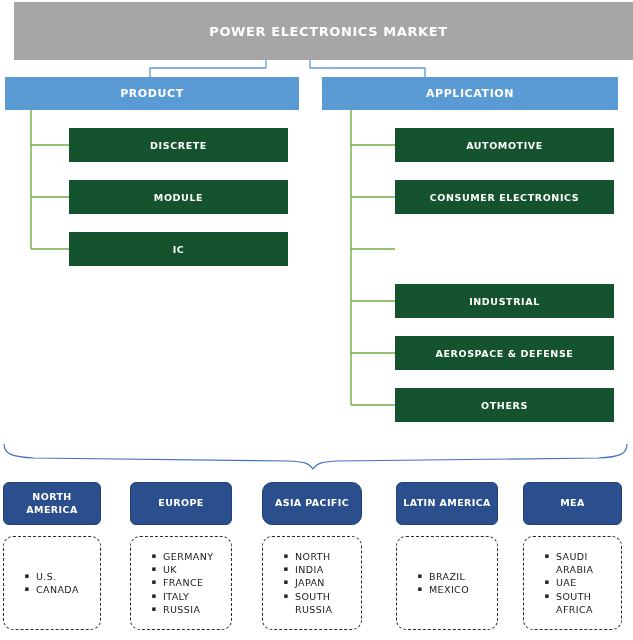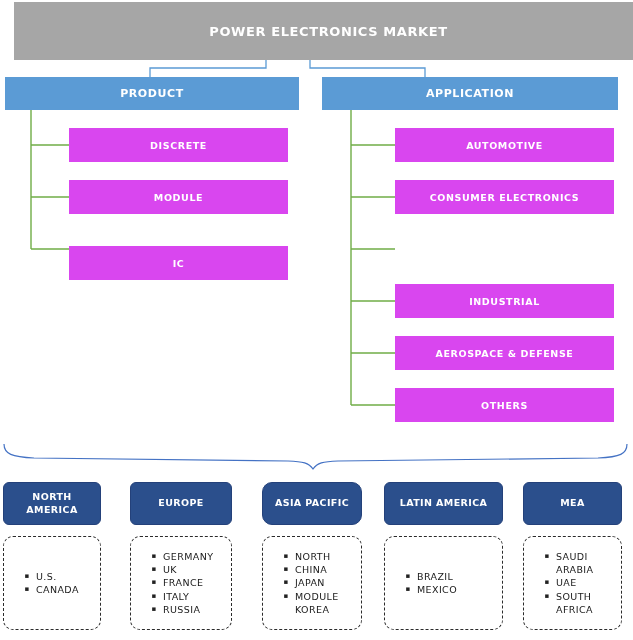--- a/index.html
+++ b/index.html
@@ -7,34 +7,34 @@
     position:relative;width:633px;height:640px;background:#ffffff;
     font-family:"DejaVu Sans","Liberation Sans",sans-serif;overflow:hidden;
   }
   .box{position:absolute;display:flex;align-items:center;justify-content:center;
     text-align:center;color:#ffffff;font-weight:bold;box-sizing:border-box;}
   .root{left:14px;top:2px;width:629px;height:58px;background:#a6a6a6;
     font-size:13px;letter-spacing:.6px;}
   .branch{height:33px;background:#5b9bd5;font-size:11px;letter-spacing:.6px;top:77px;}
   .branch.product{left:5px;width:294px;}
   .branch.application{left:322px;width:296px;}
-  .leaf{height:34px;background:#d946ef;font-size:9.5px;letter-spacing:.6px;width:219px;}
+  .leaf{height:34px;background:#14532d;font-size:9.5px;letter-spacing:.6px;width:219px;}
   .leaf.p{left:69px;}
   .leaf.a{left:395px;}
-  .r0{top:128px;} .r1{top:180px;} .r2{top:246px;justify-content:center;}
+  .r0{top:128px;} .r1{top:180px;} .r2{top:232px;justify-content:center;}
   .r3{top:284px;} .r4{top:336px;} .r5{top:388px;}
   svg.overlay{position:absolute;left:0;top:0;pointer-events:none;}
   .region{top:482px;height:43px;background:#2b4f8c;border:1px solid #24417a;
     border-radius:6px;font-size:9.5px;letter-spacing:.4px;line-height:1.3;padding:2px 6px;}
   .dashed{position:absolute;top:536px;height:94px;box-sizing:border-box;
     border:1px dashed #2b2b2b;border-radius:10px;background:#fff;
     display:flex;flex-direction:column;justify-content:center;
     padding:6px 4px 6px 14px;}
   .rg0{left:3px;width:98px;}  .rg1{left:130px;width:102px;}
-  .rg2{left:262px;width:100px;border-radius:10px;}.rg3{left:384px;width:119px;}
+  .rg2{left:262px;width:100px;border-radius:10px;}.rg3{left:396px;width:102px;}
   .rg4{left:523px;width:99px;}
   .country{display:flex;align-items:flex-start;font-size:9.5px;color:#1a1a1a;
     letter-spacing:.4px;line-height:1.4;}
   .bullet{flex:0 0 18px;text-align:center;font-size:7px;line-height:13px;color:#222;}
   .ctext{flex:1 1 auto;}
 </style>
 </head>
 <body>
 
 <div class="canvas">
@@ -134,29 +134,29 @@
     </div>
   </div>
 
   <div class="dashed rg2">
     <div class="country">
       <span class="bullet">▪</span>
       <span class="ctext">NORTH</span>
     </div>
     <div class="country">
       <span class="bullet">▪</span>
-      <span class="ctext">CHINA</span>
+      <span class="ctext">INDIA</span>
     </div>
     <div class="country">
       <span class="bullet">▪</span>
       <span class="ctext">JAPAN</span>
     </div>
     <div class="country">
       <span class="bullet">▪</span>
-      <span class="ctext">MODULE KOREA</span>
+      <span class="ctext">SOUTH RUSSIA</span>
     </div>
   </div>
 
   <div class="dashed rg3">
     <div class="country">
       <span class="bullet">▪</span>
       <span class="ctext">BRAZIL</span>
     </div>
     <div class="country">
       <span class="bullet">▪</span>

